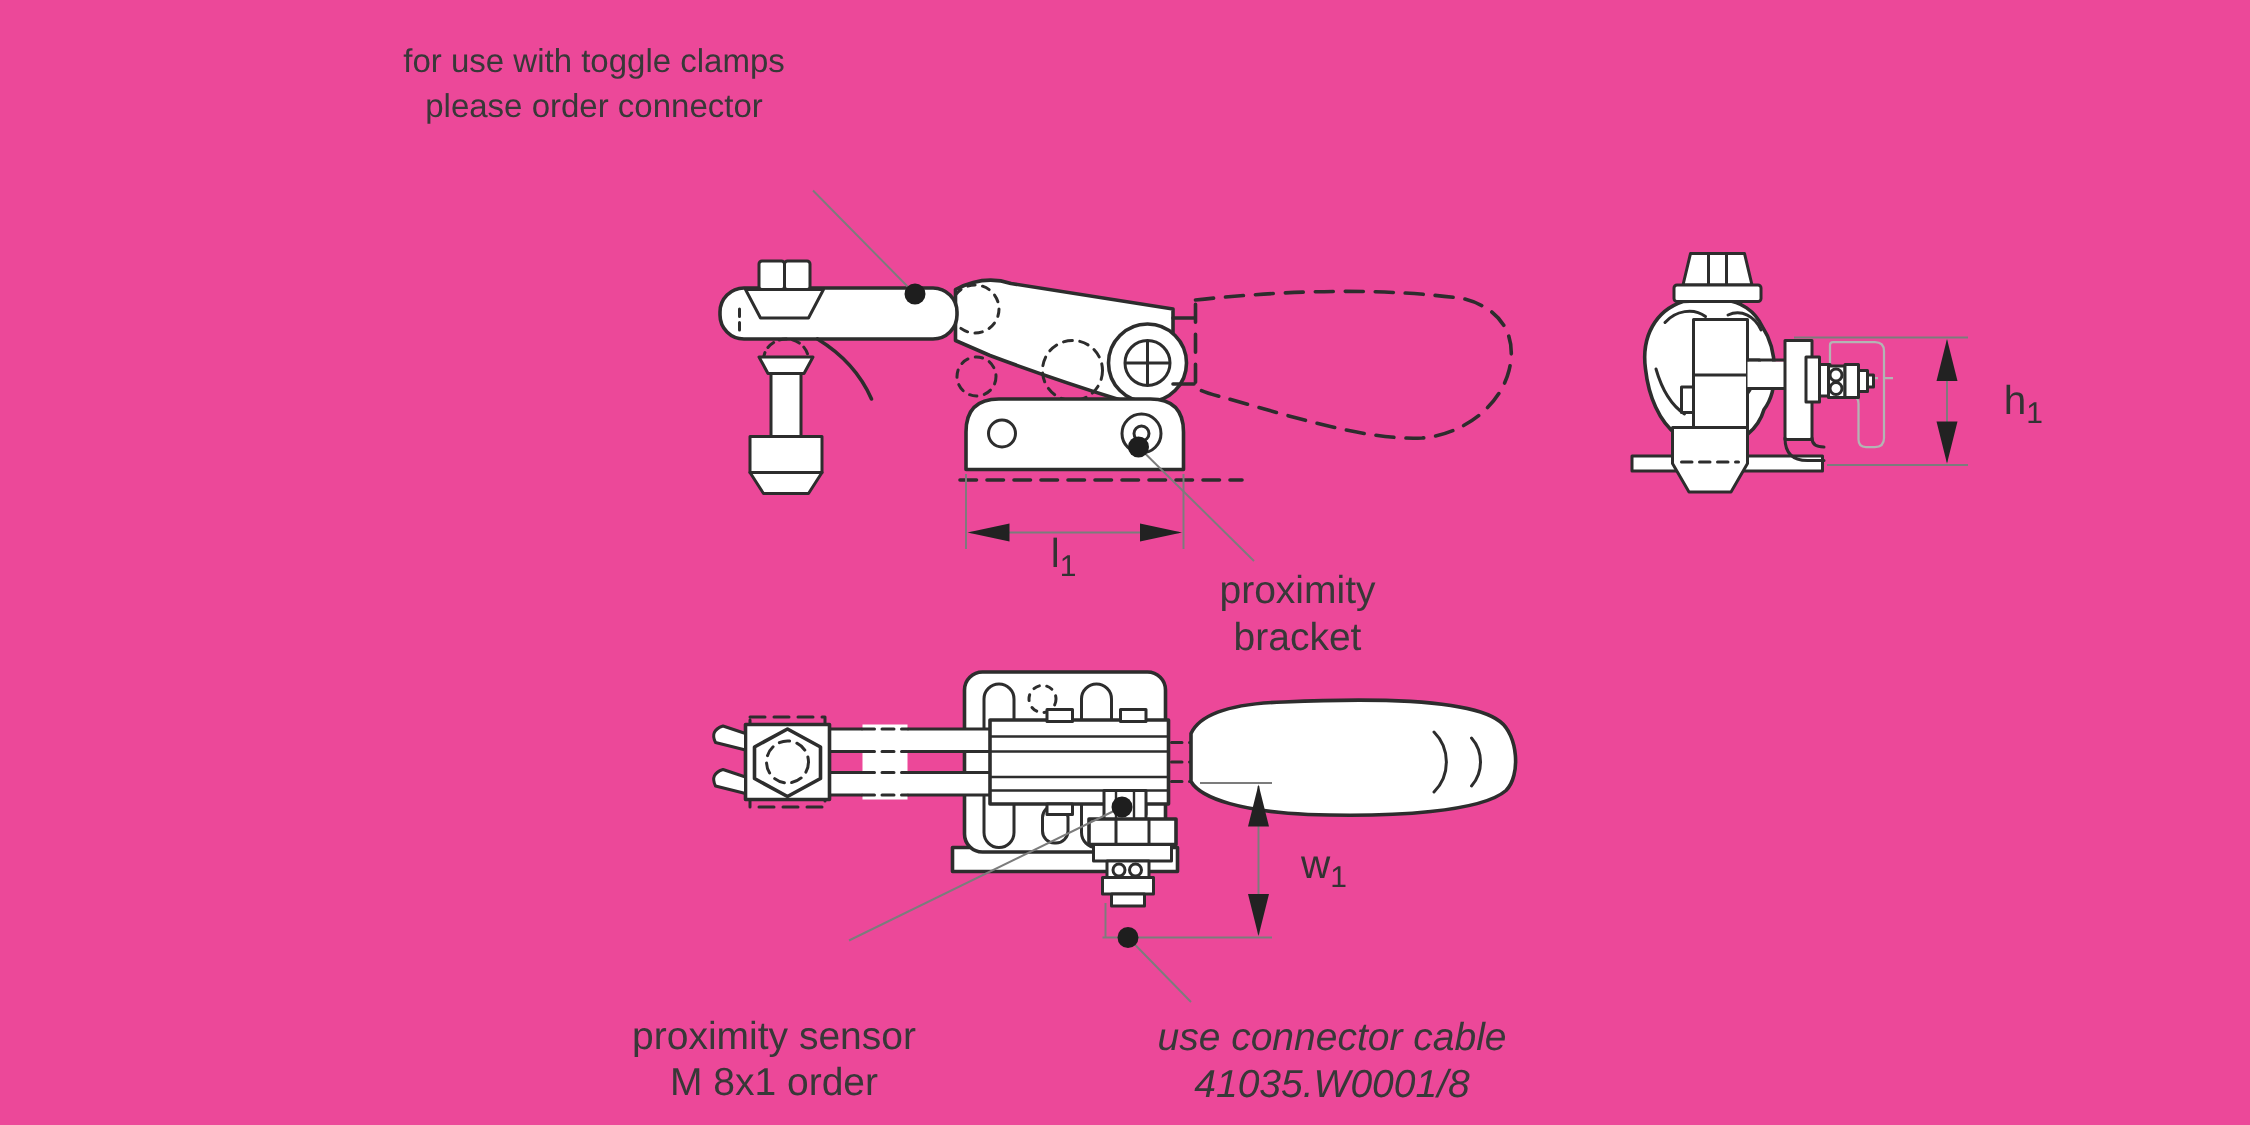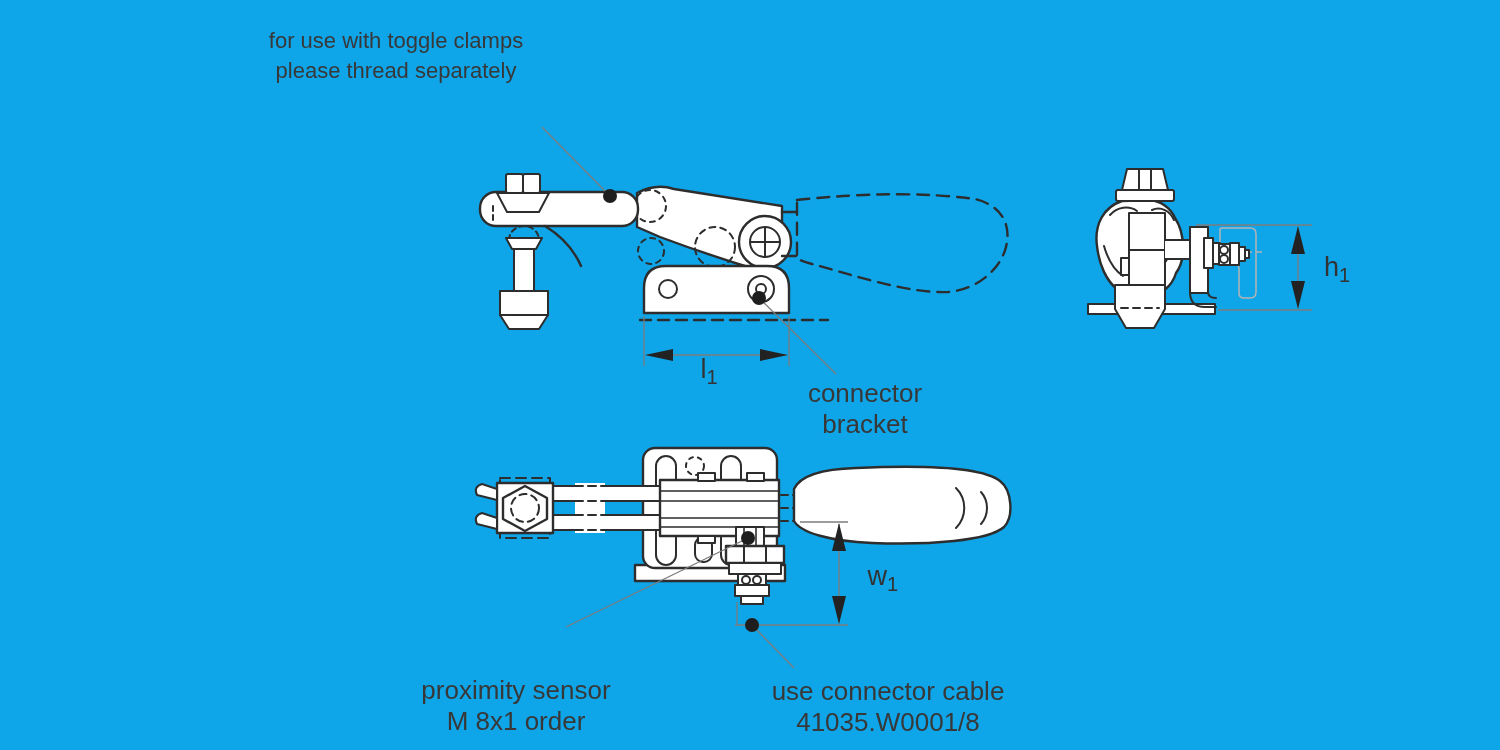--- a/index.html
+++ b/index.html
@@ -1,17 +1,17 @@
 <!DOCTYPE html>
 <html><head>
 <meta charset="utf-8">
 <style>
   html,body{margin:0;padding:0;background:#fff;}
   .canvas{
-    position:relative;width:1500px;height:750px;background:#0ea5e9;
+    position:relative;width:1500px;height:750px;background:#ec4899;
     font-family:"Liberation Sans",sans-serif;color:#383838;overflow:hidden;
   }
   .drawing-svg{position:absolute;left:0;top:0;}
   .label{position:absolute;text-align:center;font-size:26px;line-height:31px;color:#383838;}
   .label.small{font-size:22px;line-height:30px;}
   .dim{position:absolute;font-size:27px;line-height:30px;color:#333;text-align:center;}
   .dim sub{font-size:20px;vertical-align:-6px;}
   
   .s  {stroke:#2d2d2d;stroke-width:2.4;fill:none;stroke-linejoin:round;stroke-linecap:round;}
   .sf {stroke:#2d2d2d;stroke-width:2.4;fill:#fff;stroke-linejoin:round;}
@@ -184,41 +184,41 @@
     </g>
 
     <g>
       <path class="thin" d="M752,625 L794,668"></path>
       <circle class="dot" cx="752" cy="625" r="7"></circle>
     </g>
   </svg>
 
   <div class="label small" style="left:146px;top:26px;width:500px;">
     <div>for use with toggle clamps</div>
-    <div>please thread separately</div>
+    <div>please order connector</div>
   </div>
 
   <div class="label" style="left:765px;top:378px;width:200px;">
-    <div>connector</div>
+    <div>proximity</div>
     <div>bracket</div>
   </div>
 
   <div class="label" style="left:391px;top:627px;width:250px;margin-top:48px;">
     <div>proximity sensor</div>
     <div>M 8x1 order</div>
   </div>
 
-  <div class="label" style="left:738px;top:676px;width:300px;">
+  <div class="label" style="left:738px;top:676px;width:300px;font-style:italic;">
     <div>use connector cable</div>
     <div>41035.W0001/8</div>
   </div>
 
   <div class="dim" style="left:685px;top:354px;width:48px;">
     <span>l</span><sub>1</sub>
   </div>
-  <div class="dim" style="left:1312px;top:252px;width:50px;text-align:center;">
+  <div class="dim" style="left:1312px;top:252px;width:50px;text-align:right;">
     <span>h</span><sub>1</sub>
   </div>
   <div class="dim" style="left:850px;top:561px;width:48px;text-align:right;">
     <span>w</span><sub>1</sub>
   </div>
 
 </div>
 
 </body></html>

